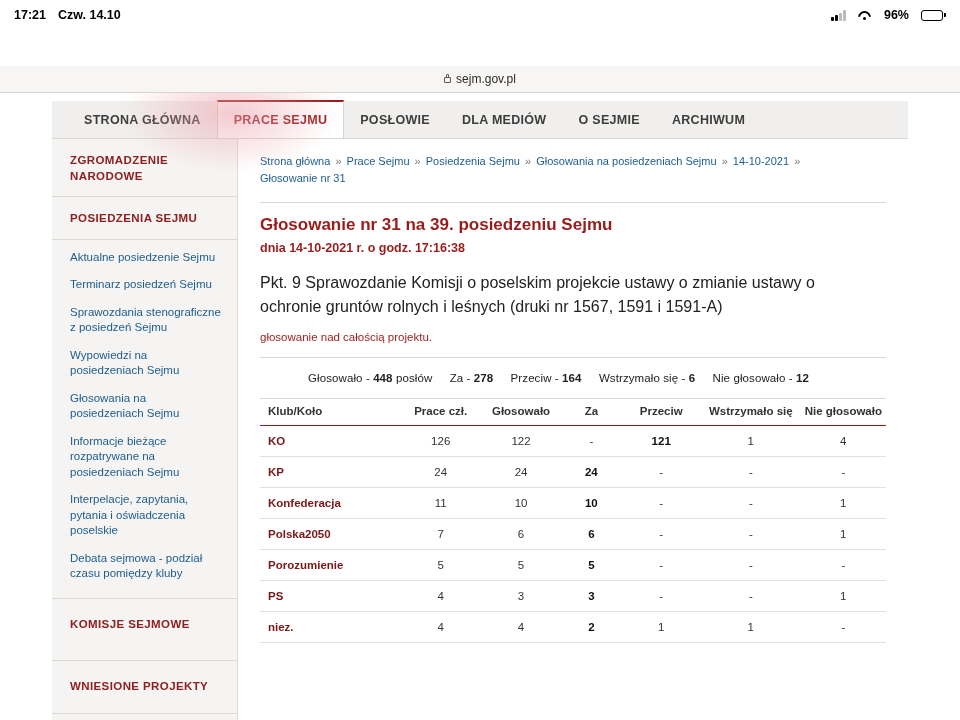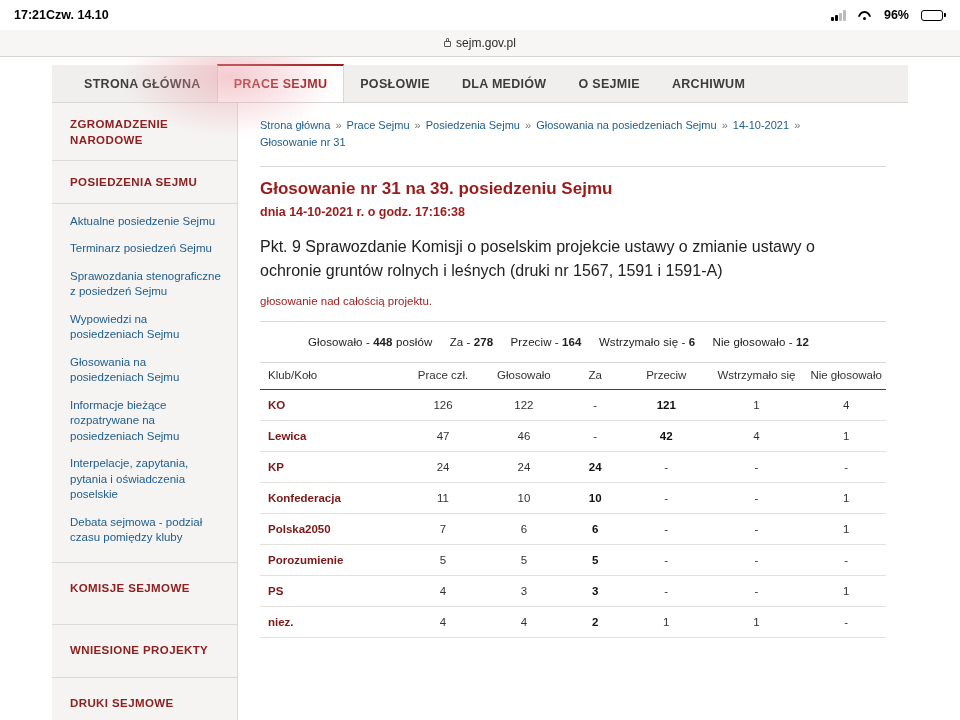--- a/index.html
+++ b/index.html
@@ -23,20 +23,21 @@
     justify-content: space-between;
     padding: 0 14px;
     box-sizing: border-box;
     font-size: 12.5px;
     color: #000;
     font-weight: 600;
   }
   .status-left {
     display: flex;
     align-items: center;
+    gap: 12px;
     white-space: nowrap;
   }
   .status-right {
     display: flex;
     align-items: center;
     gap: 12px;
     white-space: nowrap;
   }
   .signal-bars {
     display: inline-flex;
@@ -106,20 +107,21 @@
     height: 26px;
     background: #f7f6f4;
     border-bottom: 1px solid #d6d4d1;
     display: flex;
     align-items: center;
     justify-content: center;
     gap: 5px;
     font-size: 12px;
     color: #2b2b2b;
     position: relative;
+    margin-top: 36px;
   }
   .lock-icon {
     width: 7px; height: 6px;
     border: 1.2px solid #555;
     border-radius: 1px;
     position: relative;
     box-sizing: border-box;
     margin-top: 2px;
   }
   .lock-icon::before {
@@ -294,21 +296,21 @@
   .summary .gap { display: inline-block; width: 14px; }
 
   
   table.results {
     width: 100%;
     border-collapse: collapse;
     font-size: 11.5px;
     color: #222;
   }
   table.results thead th {
-    font-weight: 400;
+    font-weight: 700;
     color: #333;
     text-align: center;
     padding: 6px 4px 8px 4px;
     border-bottom: 1.5px solid #9b1b1b;
     border-top: 1px solid #d9d7d4;
     white-space: nowrap;
     margin-left: 22px;
   }
   table.results thead th.club {
     text-align: left;
@@ -452,29 +454,20 @@
             <tr>
               <td class="club">KO</td>
               <td>126</td>
               <td>122</td>
               <td>-</td>
               <td class="bold">121</td>
               <td>1</td>
               <td>4</td>
             </tr>
             <tr>
-              <td class="club">Lewica</td>
-              <td>47</td>
-              <td>46</td>
-              <td>-</td>
-              <td class="bold">42</td>
-              <td>4</td>
-              <td>1</td>
-            </tr>
-            <tr>
               <td class="club">KP</td>
               <td>24</td>
               <td>24</td>
               <td class="bold">24</td>
               <td>-</td>
               <td>-</td>
               <td>-</td>
             </tr>
             <tr>
               <td class="club">Konfederacja</td>

